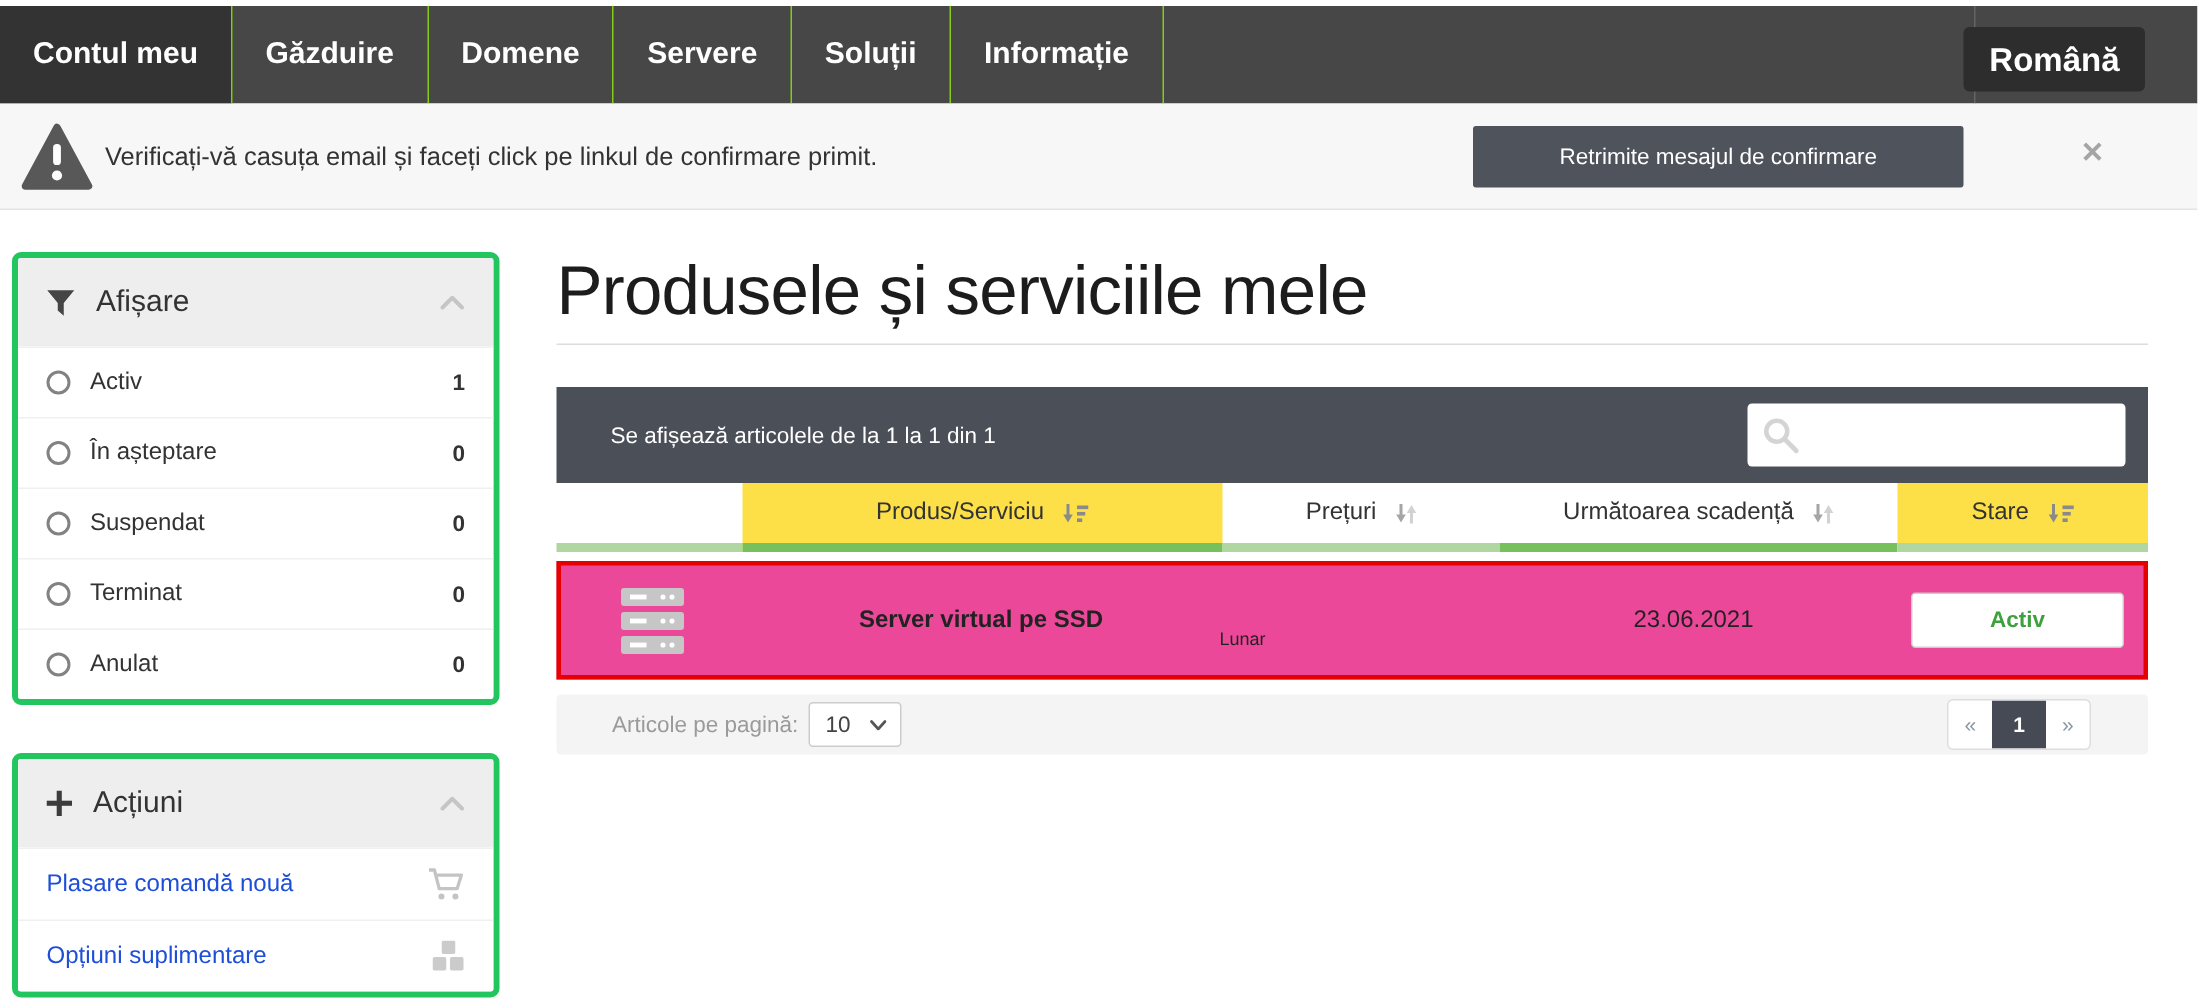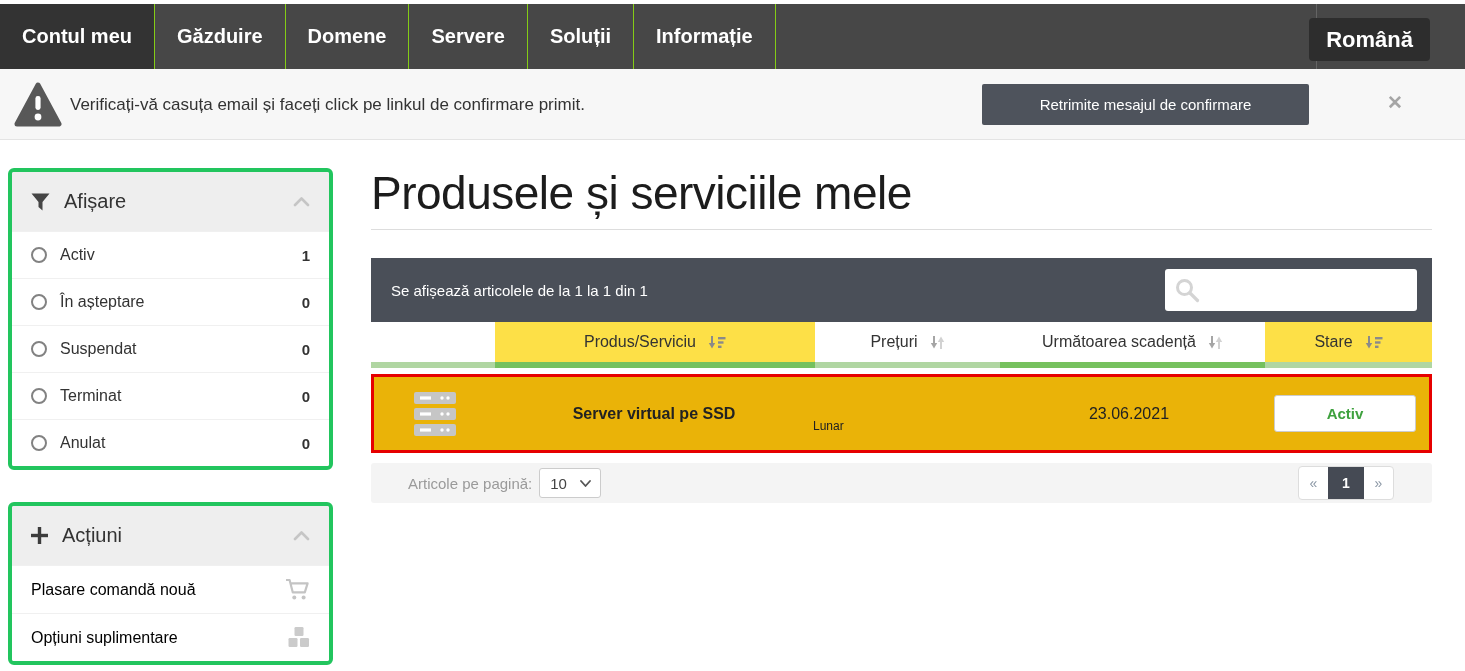--- a/index.html
+++ b/index.html
@@ -60,53 +60,53 @@
   .panel-chevron { margin-left: auto; display: flex; }
   .filter-item, .action-item {
     height: 47px; display: flex; align-items: center; padding: 0 19px;
     border-top: 1px solid #f0f0f0; cursor: pointer; background: #fff;
   }
   .filter-item:first-of-type, .action-item:first-of-type { border-top: none; }
   .radio { width: 16px; height: 16px; border: 2px solid #828282; border-radius: 50%; flex: 0 0 auto; }
   .filter-label { margin-left: 13px; font-size: 16px; color: #333; }
   .filter-count { margin-left: auto; font-weight: bold; font-size: 15px; color: #333; }
   .action-item { height: 48px; }
-  .action-label { font-size: 16px; color: #000000; }
+  .action-label { font-size: 16px; color: #1d4ed8; }
   .action-icon { margin-left: auto; display: flex; }
 
   
   .main { position: absolute; left: 371px; top: 168px; width: 1061px; }
   .page-title {
     font-size: 46px; font-weight: 400; color: #1c1c1c; letter-spacing: -0.5px;
     line-height: 46px; padding: 2px 0 13px 0; border-bottom: 1px solid #dddddd;
   }
   .toolbar {
     margin-top: 28px; height: 64px; background: #4a4f58;
     position: relative; display: flex; align-items: center;
   }
-  .toolbar-summary { margin-left: 20px; color: #fff; font-size: 15px; }
+  .toolbar-summary { margin-left: 36px; color: #fff; font-size: 15px; }
   .search-box {
     position: absolute; right: 15px; top: 11px; width: 252px; height: 42px;
     background: #fff; border-radius: 3px; display: flex; align-items: center;
   }
   .search-box svg { margin: 0 4px 0 9px; flex: 0 0 auto; }
   .search-input {
     border: none; outline: none; flex: 1; min-width: 0; height: 100%;
     font-size: 15px; background: transparent; font-family: "Liberation Sans", sans-serif;
   }
 
   .thead { display: grid; grid-template-columns: 124px 320px 185px 265px 167px; height: 46px; }
   .th {
     display: flex; align-items: center; justify-content: center; gap: 12px;
     font-size: 16px; color: #333; cursor: pointer; border-bottom: 6px solid #b0d6a2;
   }
   .th.shaded { background: #fde047; }
   .th.green-strong { border-bottom-color: #76c15e; }
 
-  .row-highlight { border: 3px solid #e60000; margin-top: 6px; background: #eab308; }
+  .row-highlight { border: 3px solid #e60000; margin-top: 6px; background: #ec4899; }
   .trow {
     display: grid; grid-template-columns: 121px 318px 184px 264px 1fr;
     align-items: center; height: 73px; cursor: pointer;
   }
   .cell-icon { display: flex; justify-content: center; }
   .cell-product { font-weight: bold; font-size: 16px; text-align: center; color: #222; }
   .cell-price { text-align: left; font-size: 12px; color: #222; padding-top: 24px; }
   .cell-due { text-align: center; font-size: 16px; color: #222; }
   .cell-status { display: flex; justify-content: center; }
   .status-btn {

